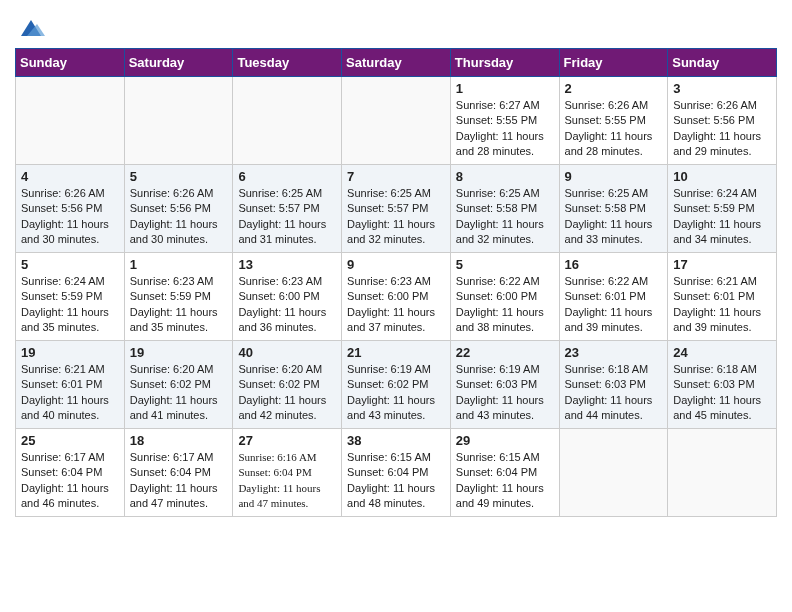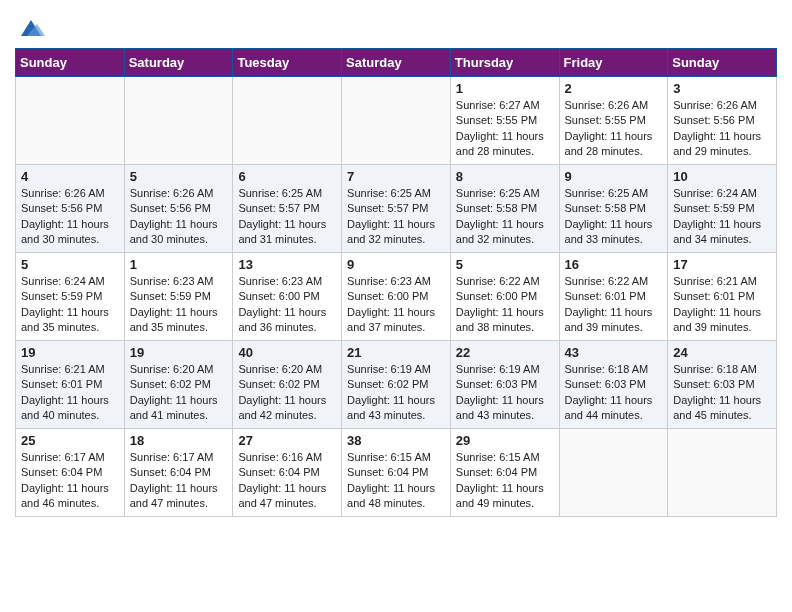--- a/index.html
+++ b/index.html
@@ -259,21 +259,21 @@
 Sunset: 6:02 PM
 Daylight: 11 hours and 43 minutes.</div>
         </td>
         <td>
           <span class="day-number">22</span>
           <div class="cell-info" style="white-space: pre-line;">Sunrise: 6:19 AM
 Sunset: 6:03 PM
 Daylight: 11 hours and 43 minutes.</div>
         </td>
         <td>
-          <span class="day-number">43</span>
+          <span class="day-number">23</span>
           <div class="cell-info" style="white-space: pre-line;">Sunrise: 6:18 AM
 Sunset: 6:03 PM
 Daylight: 11 hours and 44 minutes.</div>
         </td>
         <td>
           <span class="day-number">24</span>
           <div class="cell-info" style="white-space: pre-line;">Sunrise: 6:18 AM
 Sunset: 6:03 PM
 Daylight: 11 hours and 45 minutes.</div>
         </td>
@@ -286,21 +286,21 @@
 Daylight: 11 hours and 46 minutes.</div>
         </td>
         <td>
           <span class="day-number">18</span>
           <div class="cell-info" style="white-space: pre-line;">Sunrise: 6:17 AM
 Sunset: 6:04 PM
 Daylight: 11 hours and 47 minutes.</div>
         </td>
         <td>
           <span class="day-number">27</span>
-          <div class="cell-info" style="white-space: pre-line;">Sunrise: 6:16 AM
+          <div class="cell-info" style="white-space: pre-line; font-family: Liberation Serif, serif;">Sunrise: 6:16 AM
 Sunset: 6:04 PM
 Daylight: 11 hours and 47 minutes.</div>
         </td>
         <td>
           <span class="day-number">38</span>
           <div class="cell-info" style="white-space: pre-line;">Sunrise: 6:15 AM
 Sunset: 6:04 PM
 Daylight: 11 hours and 48 minutes.</div>
         </td>
         <td>

